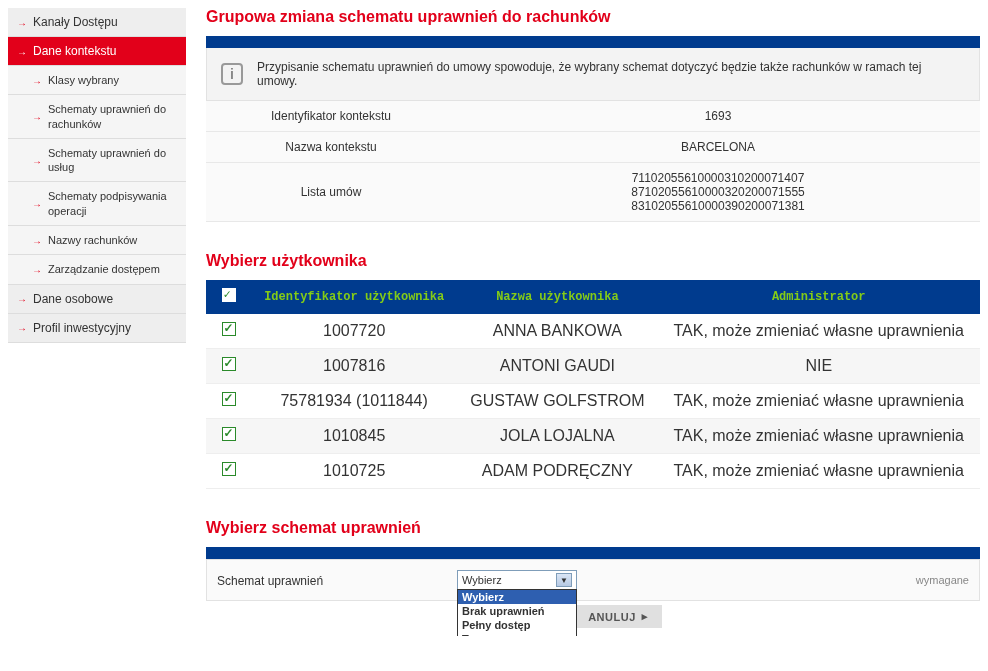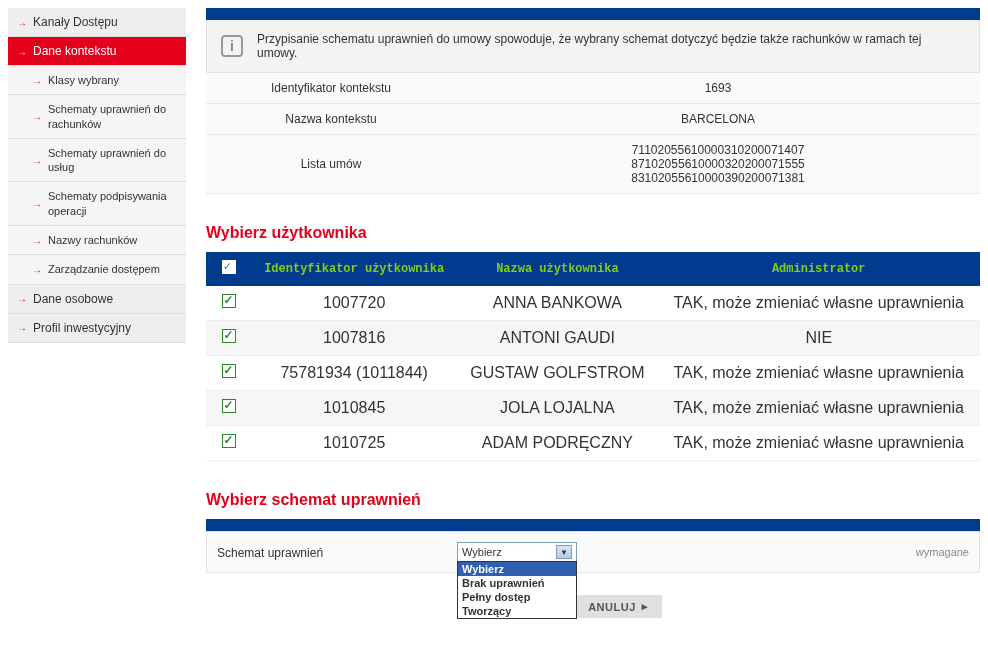--- a/index.html
+++ b/index.html
@@ -36,21 +36,21 @@
 .section-gap { height: 30px; }
 .schema-box { border: 1px solid #e2e2e2; background: #fafafa; display: flex; align-items: flex-start; padding: 10px 10px; gap: 20px; }
 .schema-label { width: 220px; padding-top: 4px; }
 .schema-select { width: 120px; position: relative; }
 .select-head { border: 1px solid #7f9db9; background: #fff; display: flex; align-items: center; justify-content: space-between; padding: 2px 4px; font-size: 11px; height: 20px; }
 .select-btn { background: linear-gradient(#dbe6f5, #b6c9e3); border: 1px solid #7f9db9; width: 16px; height: 14px; display: flex; align-items: center; justify-content: center; font-size: 8px; color: #333; }
 .dropdown { position: absolute; top: 19px; left: 0; right: 0; border: 1px solid #333; background: #fff; z-index: 10; }
 .dropdown-item { padding: 1px 4px; font-size: 11px; font-weight: bold; cursor: pointer; }
 .dropdown-item.selected { background: #2e5fb0; color: #fff; }
 .schema-req { margin-left: auto; color: #888; font-size: 11px; padding-top: 4px; }
-.action-row { display: flex; align-items: center; gap: 28px; margin-top: 22px; justify-content: center; }
+.action-row { display: flex; align-items: center; gap: 28px; margin-top: 4px; justify-content: center; }
 .btn-red { background: #e2001a; color: #fff; width: 22px; height: 22px; display: flex; align-items: center; justify-content: center; cursor: pointer; font-size: 12px; }
 .btn-cancel { background: #e0e0e0; padding: 5px 14px; display: flex; align-items: center; gap: 6px; cursor: pointer; font-weight: bold; color: #555; font-size: 11px; letter-spacing: 0.5px; }
 </style>
 </head>
 <body>
 
 <div class="container">
   <div class="sidebar">
     <div class="side-item">
         <span class="arrow">→</span>
@@ -88,20 +88,21 @@
         <span class="arrow">→</span>
         <span>Dane osobowe</span>
       </div>
     <div class="side-item">
         <span class="arrow">→</span>
         <span>Profil inwestycyjny</span>
       </div>
   </div>
 
   <div class="main">
+    <h1 class="section">Grupowa zmiana schematu uprawnień do rachunków</h1>
     <div class="blue-bar"></div>
     <div class="info-box">
       <div class="info-icon">i</div>
       <div class="info-text">Przypisanie schematu uprawnień do umowy spowoduje, że wybrany schemat dotyczyć będzie także rachunków w ramach tej umowy.</div>
     </div>
     <table class="kv-table">
       <tbody>
           <tr>
             <td class="kv-label">Identyfikator kontekstu</td>
             <td class="kv-value">1693</td>

